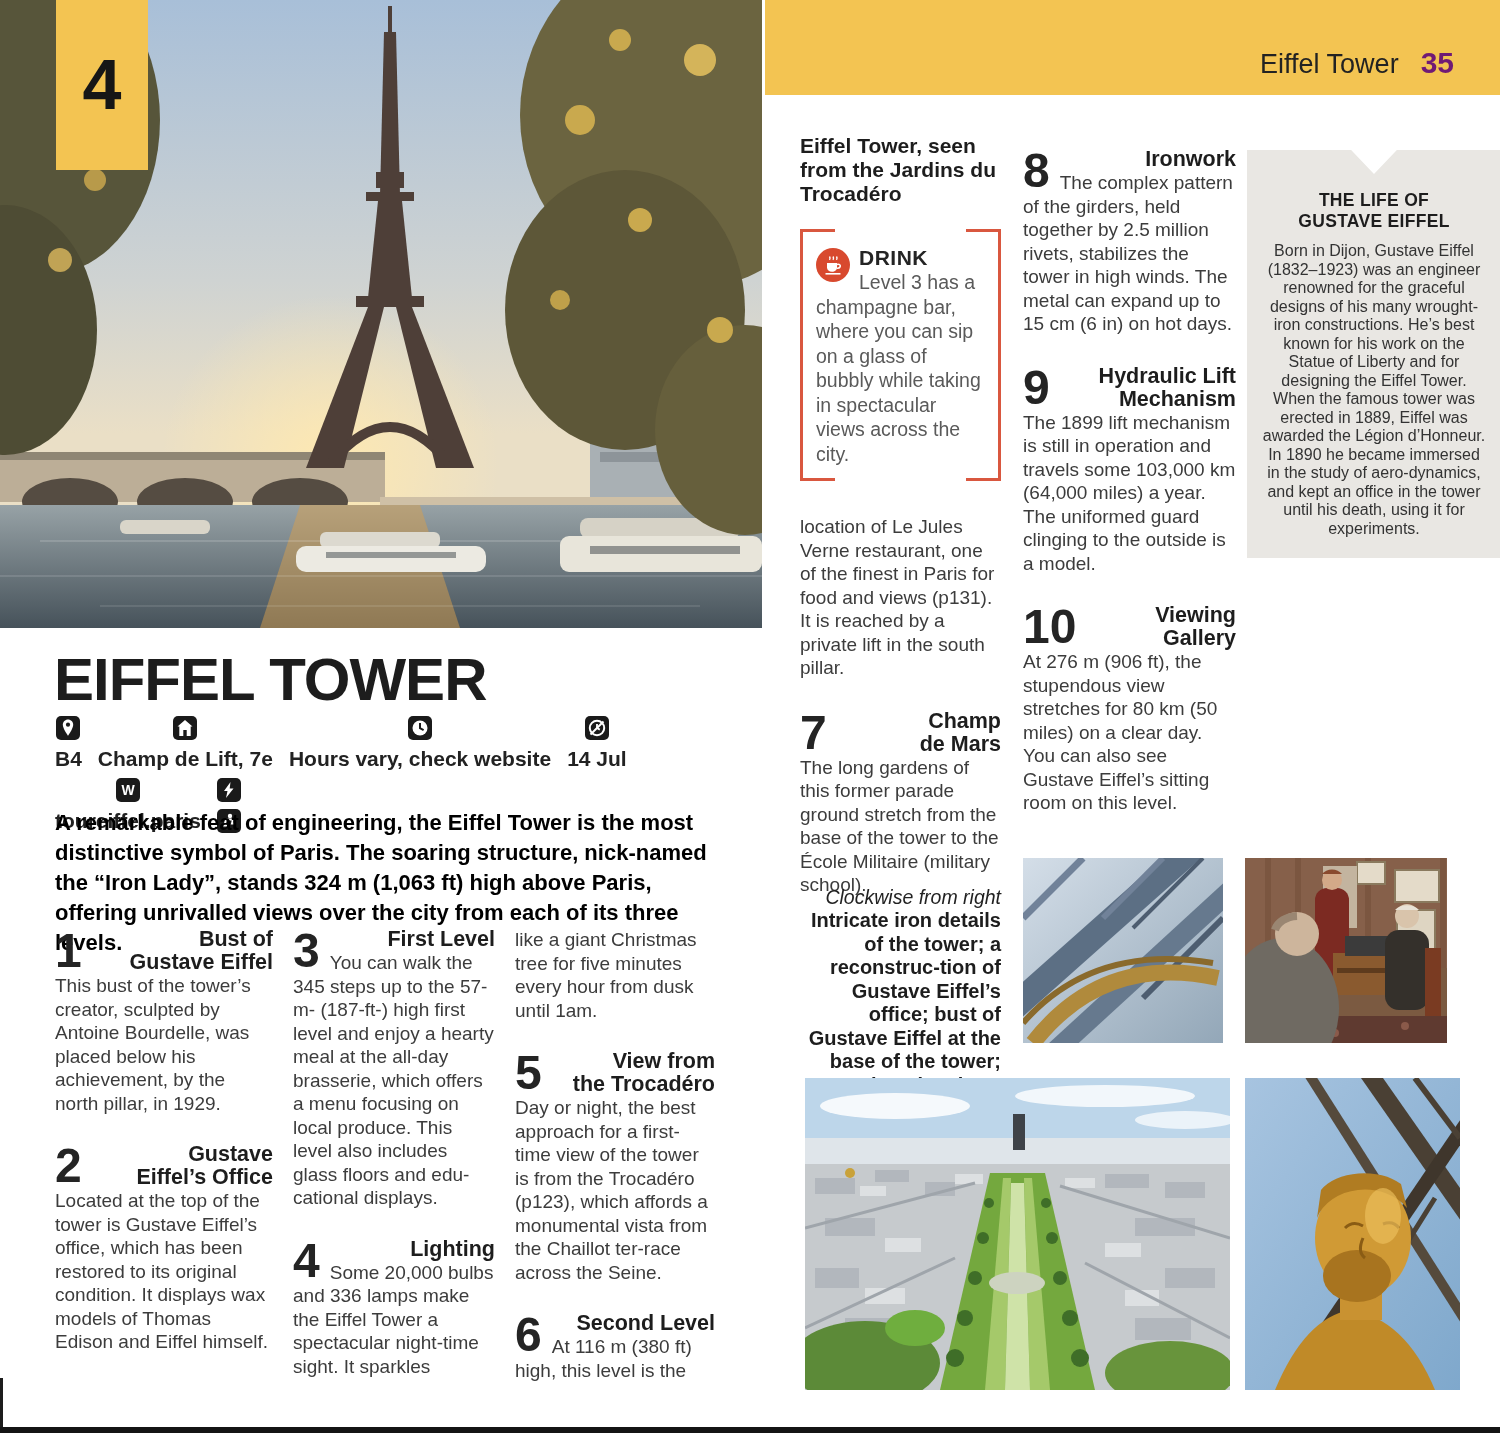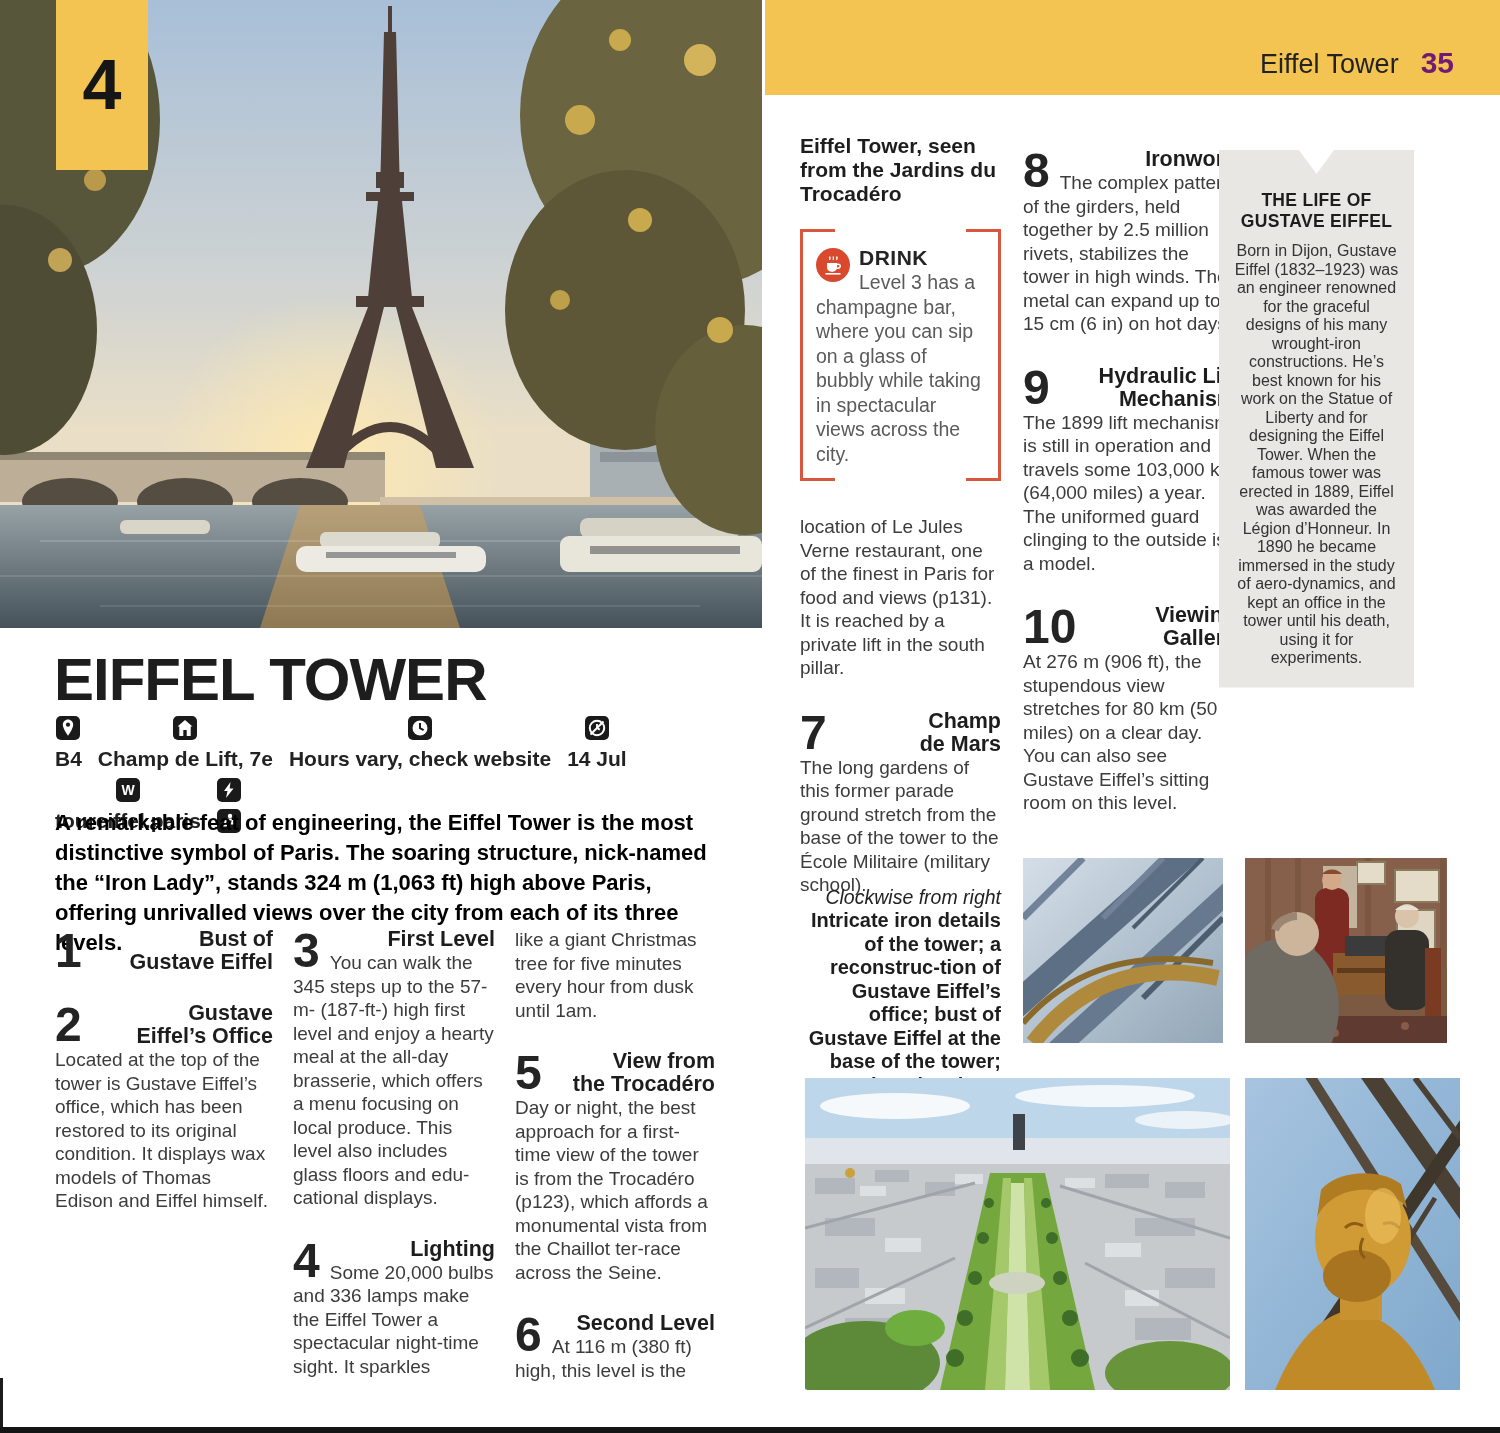--- a/index.html
+++ b/index.html
@@ -59,21 +59,21 @@
   .drink-box::after{right:0;border-right:3px solid var(--red);border-top:3px solid var(--red);border-bottom:3px solid var(--red);}
   .drink-icon{float:left;width:34px;height:34px;margin:2px 9px 2px 0;}
   .drink-head{font-size:21px;font-weight:800;letter-spacing:.5px;color:#242424;}
   .drink-text{font-size:19.5px;line-height:24.5px;color:#5a5a5a;}
 
   .colA .cont{margin-top:34px;margin-bottom:0;}
   .colA .item{margin-top:30px;margin-bottom:0;}
   .colB .item{margin-bottom:29px;}
 
   
-  .sidebar{position:absolute;left:1219px;top:150px;width:195px;background:var(--sidebar);
+  .sidebar{position:absolute;left:1247px;top:150px;width:254px;background:var(--sidebar);
            clip-path:polygon(0 0,41% 0,50% 24px,59% 0,100% 0,100% 100%,0 100%);
            padding:40px 15px 20px;text-align:center;}
   .sidebar h4{font-size:17.5px;line-height:21px;font-weight:700;letter-spacing:.3px;color:var(--ink);
               white-space:pre-line;margin-bottom:10px;}
   .sidebar p{font-size:16px;line-height:18.5px;color:#333;}
 
   
   .cap-clockwise{position:absolute;left:795px;top:886px;width:206px;text-align:right;}
   .cap-lead{font-style:italic;font-size:19.5px;line-height:23px;color:#222;}
   .cap-body{font-weight:700;font-size:20px;line-height:23.5px;color:var(--ink);}
@@ -242,20 +242,21 @@
   </div>
 
   <p class="intro">A remarkable feat of engineering, the Eiffel Tower is the most distinctive symbol of Paris. The soaring structure, nick-named the “Iron Lady”, stands 324 m (1,063 ft) high above Paris, offering unrivalled views over the city from each of its three levels.</p>
 
   <div class="cols-left">
     <div class="col c1">
       <div class="item">
         <div class="num">1</div>
         <h3>Bust of
 Gustave Eiffel</h3>
+        <p>This bust of the tower’s creator, sculpted by Antoine Bourdelle, was placed below his achievement, by the north pillar, in 1929.</p>
       </div>
       <div class="item">
         <div class="num">2</div>
         <h3>Gustave
 Eiffel’s Office</h3>
         <p>Located at the top of the tower is Gustave Eiffel’s office, which has been restored to its original condition. It displays wax models of Thomas Edison and Eiffel himself.</p>
       </div>
     </div>
     <div class="col c2">
       <div class="item">

